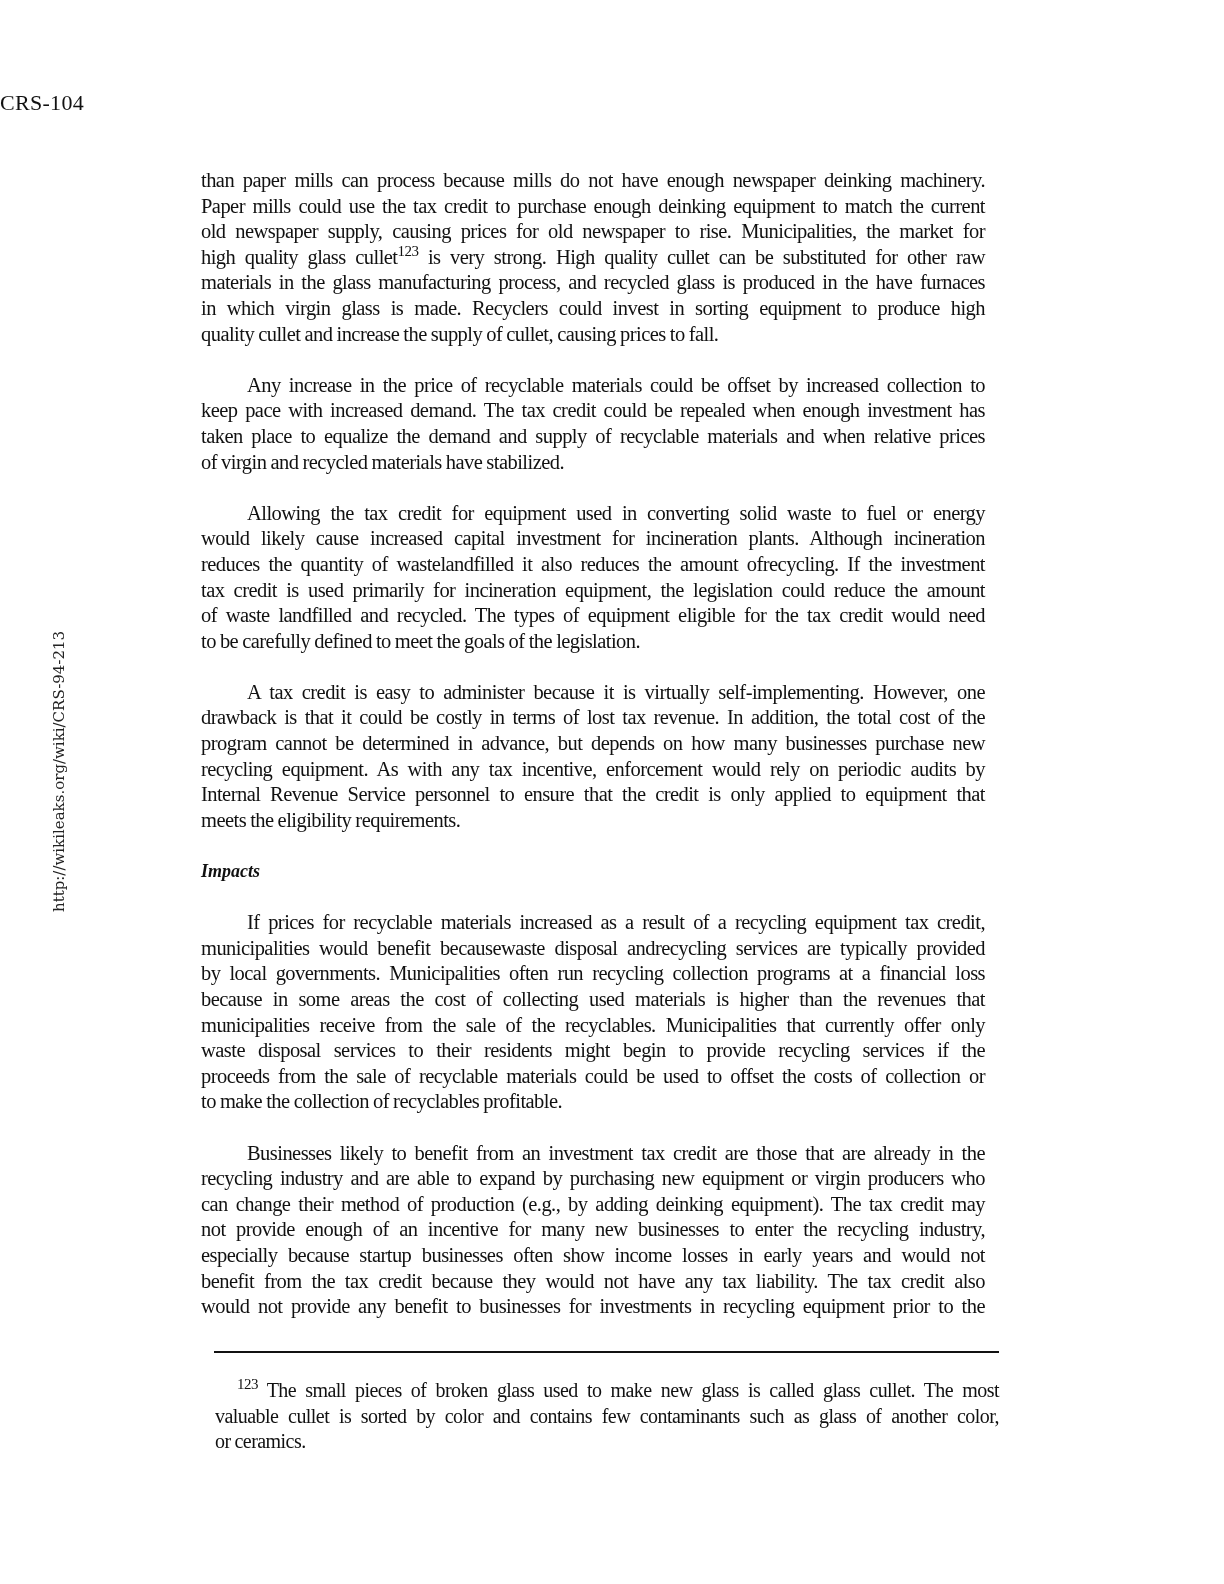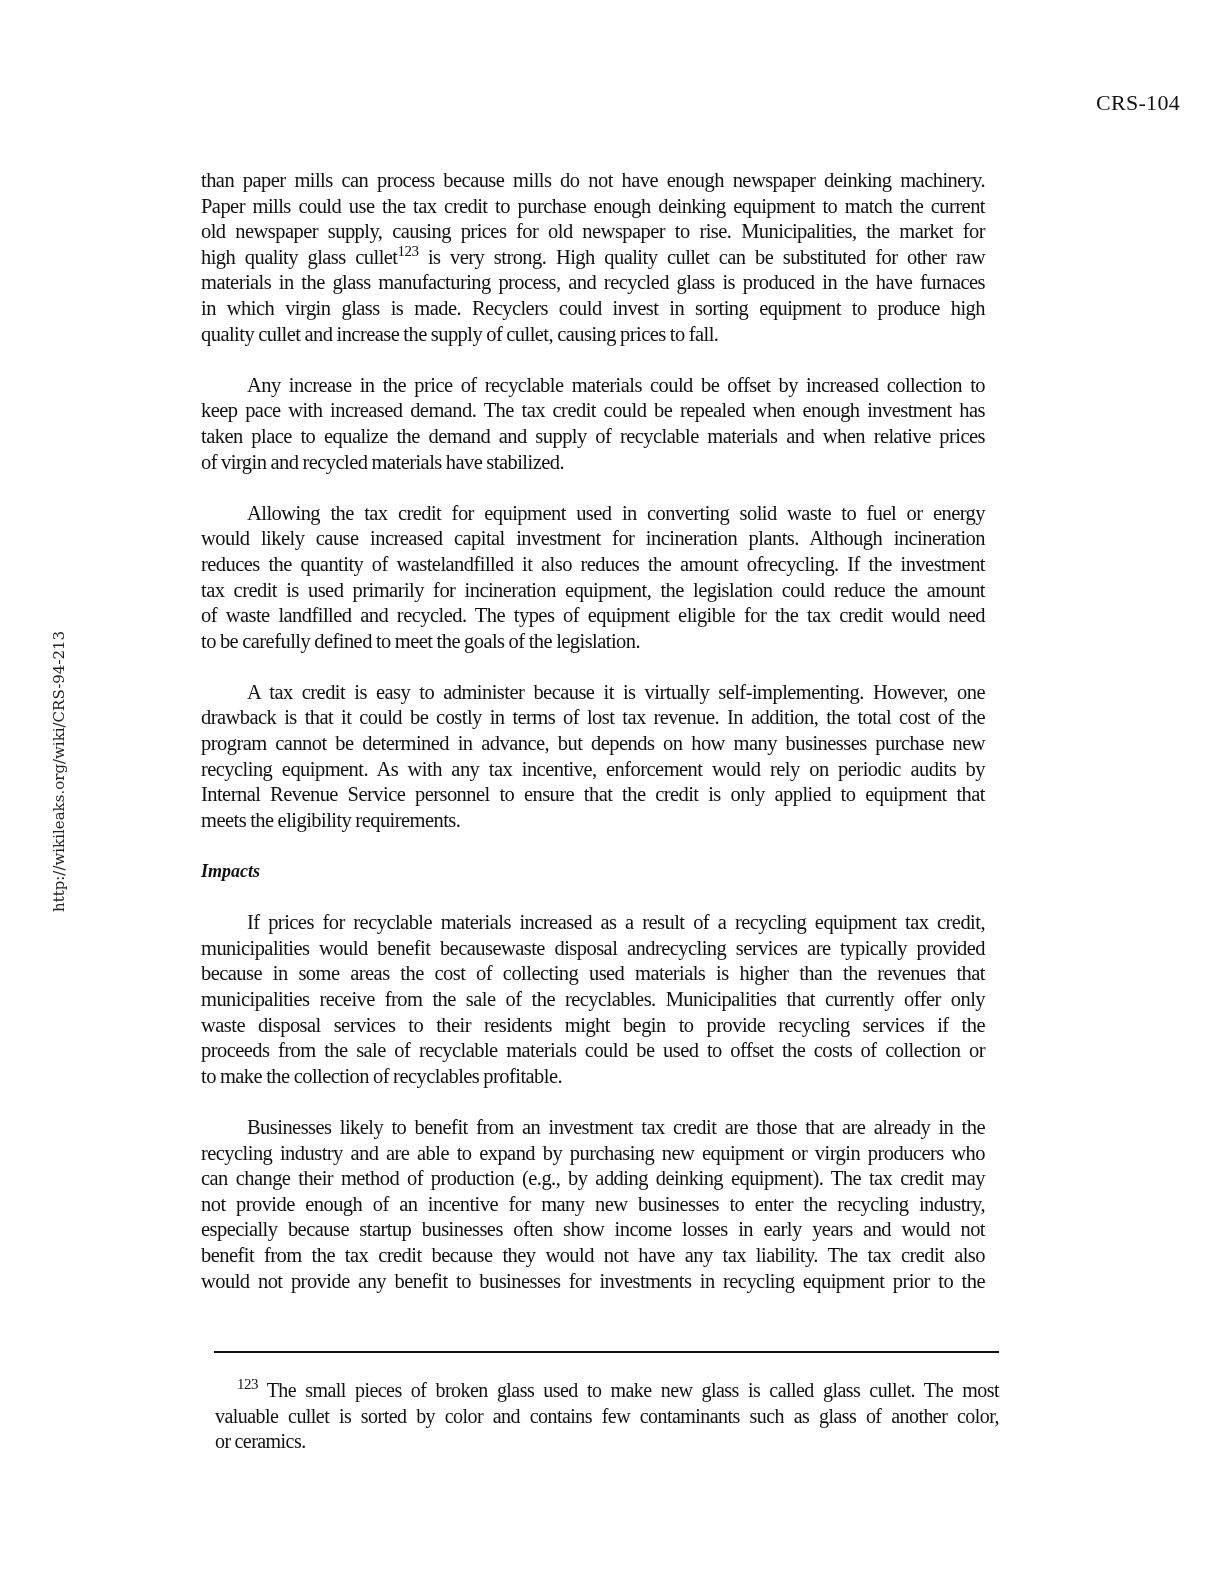--- a/index.html
+++ b/index.html
@@ -1,18 +1,18 @@
 <!DOCTYPE html>
 <html><head>
 <meta charset="utf-8">
 <style>
   html, body { margin: 0; padding: 0; background: #ffffff; }
   body { width: 1224px; height: 1584px; position: relative; overflow: hidden;
          font-family: "Liberation Serif", "DejaVu Serif", serif; color: #111; }
-  .page-header { position: absolute; top: 90px; left: 0; width: 1180px; text-align: right;
+  .page-header { position: absolute; top: 90px; left: 0; width: 1180px; text-align: left;
                  font-size: 22px; letter-spacing: 0.3px; }
   .side-url { position: absolute; left: 50px; top: 912px; transform-origin: 0 0;
               transform: rotate(-90deg); font-family: "DejaVu Serif", serif; font-size: 15px;
               white-space: nowrap; color: #222; }
   .body-text { position: absolute; left: 201px; width: 784px; top: 168px; }
   .para { margin: 0 0 25.6px 0; }
   .line { display: block; font-size: 20.5px; line-height: 25.6px; height: 25.6px;
           text-align: justify; text-align-last: justify; white-space: nowrap; overflow: visible;
           letter-spacing: -0.55px; word-spacing: -0.5px; }
   .line.last { text-align-last: left; }
@@ -65,20 +65,21 @@
     <span class="line">recycling equipment.  As with any tax incentive, enforcement would rely on periodic audits by</span>
     <span class="line">Internal Revenue Service personnel to ensure that the credit is only applied to equipment that</span>
     <span class="line last">meets the eligibility requirements.</span>
   </div>
 
   <div class="heading">Impacts</div>
 
   <div class="para">
     <span class="line indent">If prices for recyclable materials increased as a result of a recycling equipment tax credit,</span>
     <span class="line">municipalities would benefit becausewaste disposal andrecycling services are typically provided</span>
+    <span class="line">by local governments.  Municipalities often run recycling collection programs at a financial loss</span>
     <span class="line">because in some areas the cost of collecting used materials is higher than the revenues that</span>
     <span class="line">municipalities receive from the sale of the recyclables.  Municipalities that currently offer only</span>
     <span class="line">waste disposal services to their residents might begin to provide recycling services  if the</span>
     <span class="line">proceeds from the sale of recyclable materials could be used to offset the costs of collection or</span>
     <span class="line last">to make the collection of recyclables profitable.</span>
   </div>
 
   <div class="para">
     <span class="line indent">Businesses likely to benefit from an investment tax credit are those that are already in the</span>
     <span class="line">recycling industry and are able to expand by purchasing new equipment or virgin producers who</span>

